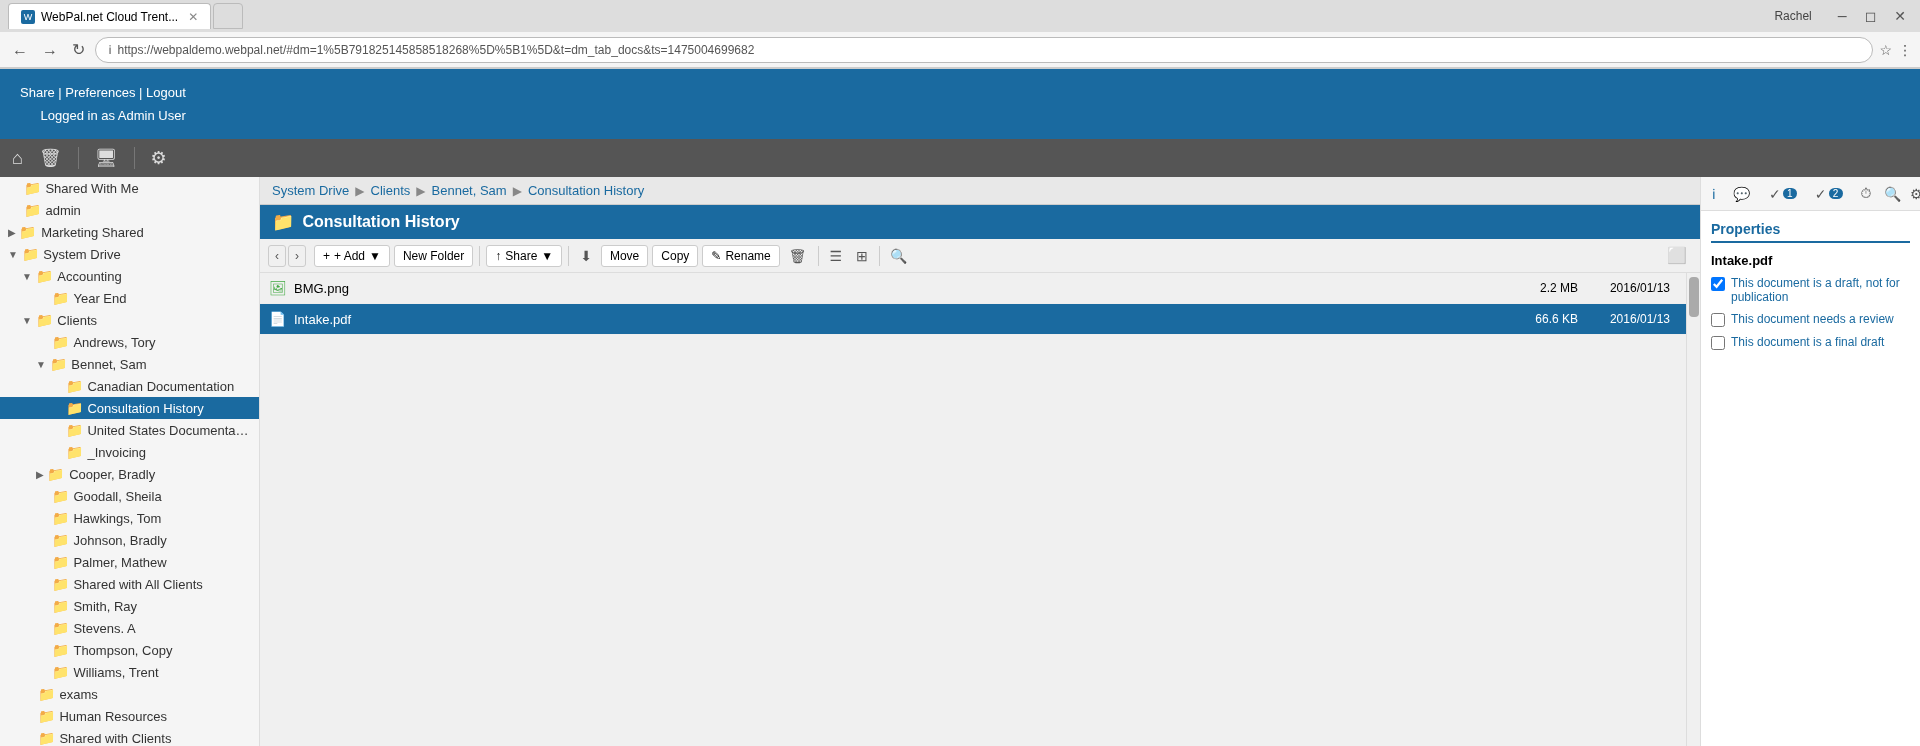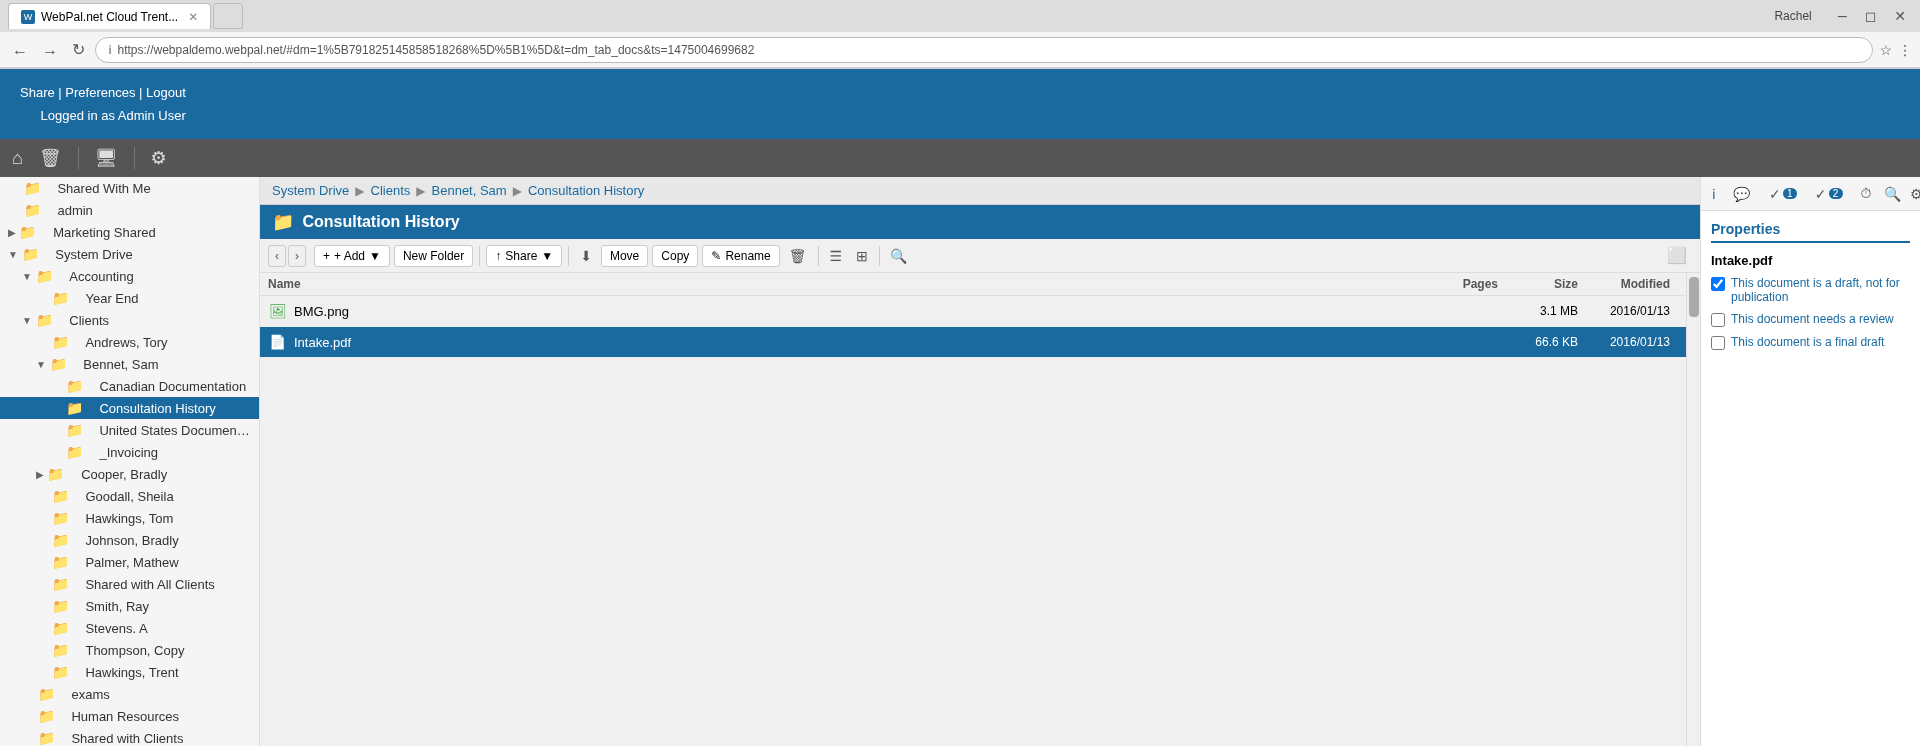--- a/index.html
+++ b/index.html
@@ -37,21 +37,21 @@
     .toolbar-separator { width: 1px; height: 22px; background: #777; }
 
     
     .main-layout { display: flex; height: calc(746px - 70px - 38px - 32px - 36px); }
 
     
     .sidebar { width: 260px; background: #f5f5f5; border-right: 1px solid #ddd; overflow-y: auto; flex-shrink: 0; }
     .sidebar-item { display: flex; align-items: center; padding: 3px 8px; cursor: pointer; font-size: 13px; color: #333; gap: 4px; }
     .sidebar-item.selected { background: #1a6aa0; color: white; }
     .sidebar-item .folder-icon { font-size: 14px; flex-shrink: 0; }
-    .sidebar-item .item-label { flex: 1; white-space: nowrap; overflow: hidden; text-overflow: ellipsis; margin-left: 12px; }
+    .sidebar-item .item-label { flex: 1; white-space: nowrap; overflow: hidden; text-overflow: ellipsis; }
     .sidebar-item .expand-arrow { font-size: 10px; color: #666; }
 
     
     .content-area { flex: 1; display: flex; flex-direction: column; overflow: hidden; }
 
     
     .breadcrumb { background: #e8e8e8; padding: 6px 12px; display: flex; align-items: center; gap: 6px; font-size: 13px; border-bottom: 1px solid #ccc; }
     .breadcrumb-item { color: #1a6aa0; cursor: pointer; }
     .breadcrumb-sep { color: #888; font-size: 12px; }
 
@@ -270,21 +270,21 @@
     <span class="item-label">Stevens. A</span>
   </div>
       <div class="sidebar-item" style="padding-left: 36px;">
     <span style="width:12px;display:inline-block;"></span>
     <span class="folder-icon" style="color:#ffd700">📁</span>
     <span class="item-label">Thompson, Copy</span>
   </div>
       <div class="sidebar-item" style="padding-left: 36px;">
     <span style="width:12px;display:inline-block;"></span>
     <span class="folder-icon" style="color:#ffd700">📁</span>
-    <span class="item-label">Hawkings, Trent</span>
+    <span class="item-label">Williams, Trent</span>
   </div>
       <div class="sidebar-item" style="padding-left: 22px;">
     <span style="width:12px;display:inline-block;"></span>
     <span class="folder-icon" style="color:#ffd700">📁</span>
     <span class="item-label">exams</span>
   </div>
       <div class="sidebar-item" style="padding-left: 22px;">
     <span style="width:12px;display:inline-block;"></span>
     <span class="folder-icon" style="color:#ffd700">📁</span>
     <span class="item-label">Human Resources</span>
@@ -350,33 +350,27 @@
       <button class="file-toolbar-icon-btn">⊞</button>
       <div class="file-toolbar-sep"></div>
       <button class="file-toolbar-icon-btn">🔍</button>
       <div style="margin-left:auto; display:flex; gap:4px;">
         <button class="file-toolbar-icon-btn" style="font-size:16px;">⬜</button>
       </div>
     </div>
 
     <div style="display:flex;flex:1;overflow:hidden;">
       <div class="file-list-area" style="flex:1;">
-        <div class="file-list-header">
-          <div class="file-col-name">Name</div>
-          <div class="file-col-pages">Pages</div>
-          <div class="file-col-size">Size</div>
-          <div class="file-col-modified">Modified</div>
-        </div>
 
         <div id="file-rows">
             <div class="file-row">
     <div class="file-icon" style="color:#4a4;">🖼</div>
     <span class="file-name">BMG.png</span>
     <span class="file-pages"></span>
-    <span class="file-size">3.1 MB</span>
+    <span class="file-size">2.2 MB</span>
     <span class="file-modified">2016/01/13</span>
   </div>
             <div class="file-row selected">
     <div class="file-icon" style="color:#e44;">📄</div>
     <span class="file-name">Intake.pdf</span>
     <span class="file-pages"></span>
     <span class="file-size">66.6 KB</span>
     <span class="file-modified">2016/01/13</span>
   </div>
           </div>

